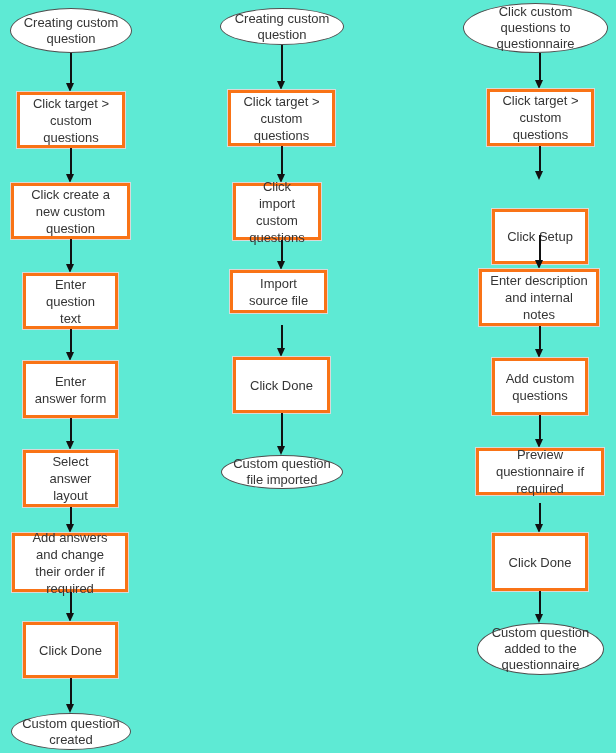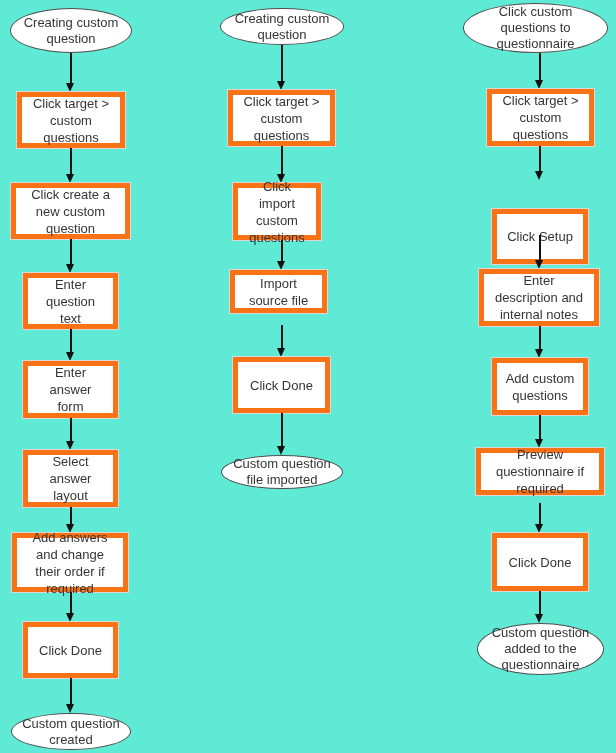--- a/index.html
+++ b/index.html
@@ -22,21 +22,21 @@
     align-items: center;
     justify-content: center;
     text-align: center;
     color: #353535;
     font-size: 13px;
     line-height: 17px;
     padding: 0 8px;
     background: #ffffff;
   }
   .process {
-    border: 5px solid #f97316;
+    border: 3px solid #f97316;
     box-shadow: 0 0 0 1px #d9d9d9;
   }
   .terminator {
     border: 1px solid #4e4e4e;
     border-radius: 50% / 50%;
     line-height: 16px;
   }
   .arrow {
     position: absolute;
     width: 9px;

